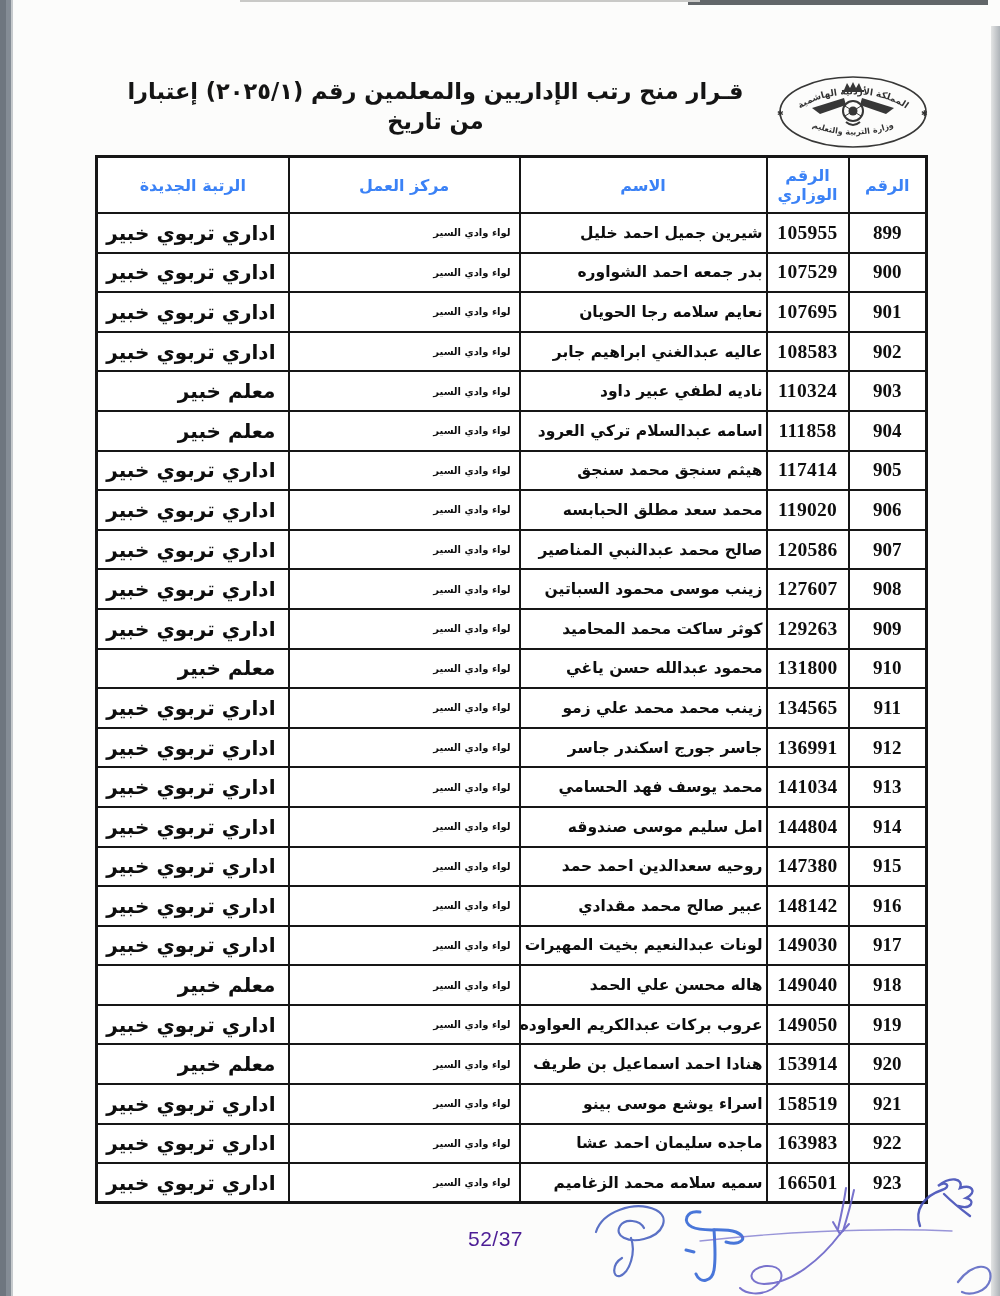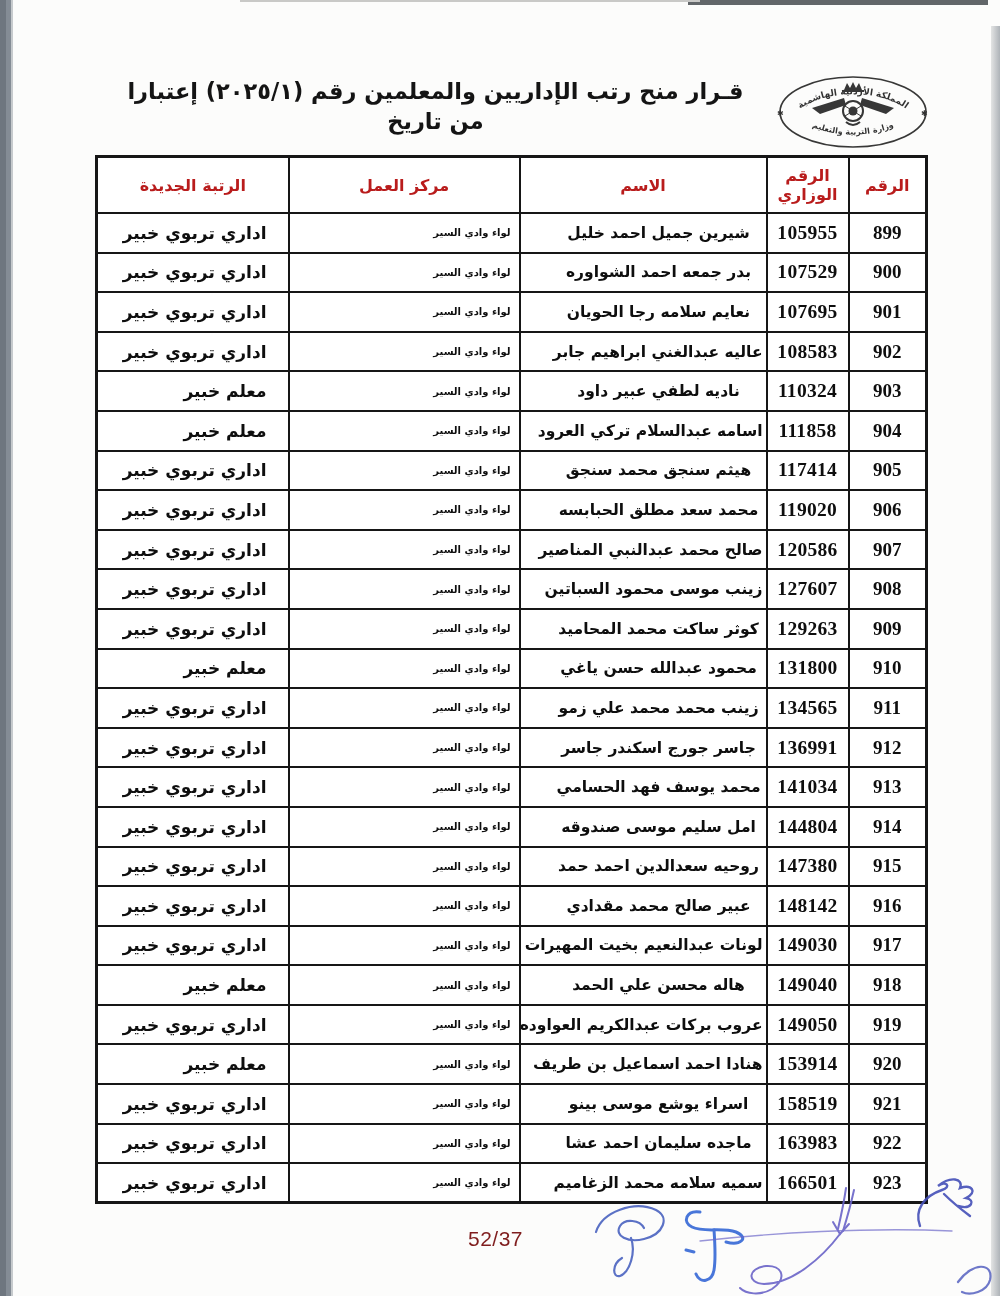--- a/index.html
+++ b/index.html
@@ -20,31 +20,31 @@
   .title .l1{font-size:22.5px;line-height:1.35;letter-spacing:.2px;}
   .title .l2{font-size:21px;margin-top:16px;}
   .seal{position:absolute;left:772px;top:70px;filter:blur(.35px);opacity:.88;}
 
   
   table.grid{position:absolute;left:95px;top:155px;width:830px;border-collapse:collapse;
     table-layout:fixed;direction:rtl;background:#fff;}
   table.grid,table.grid th,table.grid td{border:2px solid #161616;}
   table.grid{border-width:3px;}
   thead th{height:50px;font-size:16px;font-weight:700;text-align:center;vertical-align:middle;
-    padding:2px 4px;color:#b91c1c;}
+    padding:2px 4px;color:#3b82f6;}
   tbody tr{height:39.6px;}
   tbody td{vertical-align:middle;color:#0e0e0e;font-weight:700;overflow:hidden;white-space:nowrap;}
   td.c0,td.c1{font-family:"Liberation Serif",serif;font-size:19px;text-align:center;direction:ltr;}
   td.c1{font-size:19.5px;letter-spacing:.3px;margin-top:13px;}
-  td.c2{font-size:15.5px;text-align:center;padding-right:3px;padding-left:34px;}
+  td.c2{font-size:15.5px;text-align:right;padding-right:3px;padding-left:34px;}
   td.c3{font-size:10px;text-align:right;padding-right:8px;}
-  td.c4{font-size:17px;text-align:right;padding-right:21px;}
+  td.c4{font-size:20px;text-align:right;padding-right:12px;}
 
   
-  .pageno{position:absolute;left:468px;top:1227px;font-size:21px;color:#7f1d1d;
+  .pageno{position:absolute;left:468px;top:1227px;font-size:21px;color:#4c1d95;
     font-family:"Liberation Sans",sans-serif;letter-spacing:.5px;}
   .signatures{position:absolute;left:0;top:0;width:1000px;height:1296px;pointer-events:none;}
 </style>
 </head>
 <body>
 
 <div id="page">
 
   <div class="edge-left"></div>
   <div class="edge-top-dark"></div>

